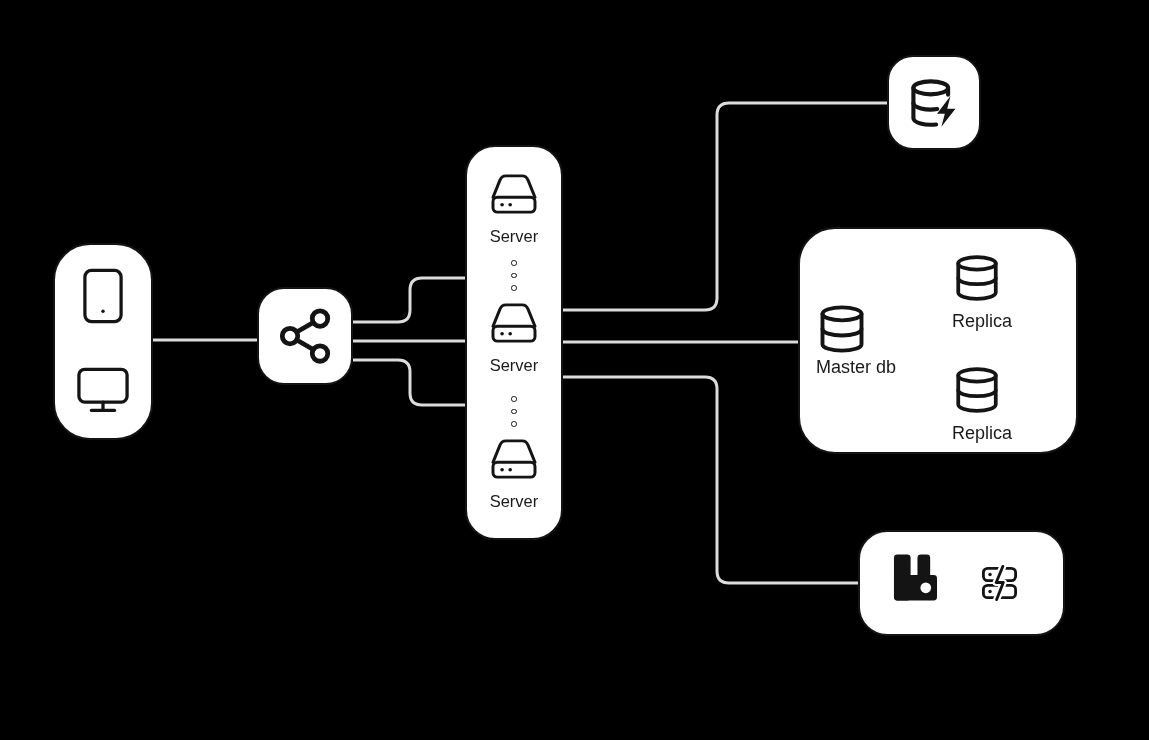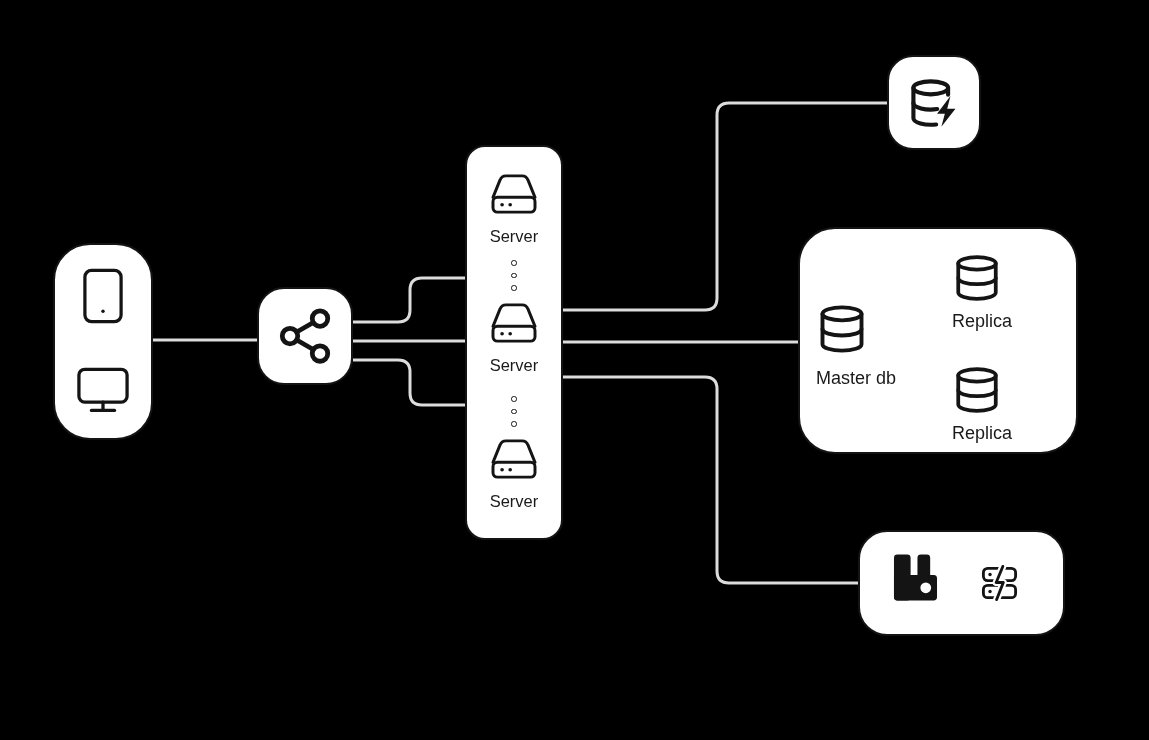--- a/index.html
+++ b/index.html
@@ -14,37 +14,37 @@
   .edges path{stroke:var(--line-color);stroke-width:3;fill:none}
   .node{position:absolute;background:var(--node-fill);border:2.5px solid var(--node-border);color:var(--icon-color)}
   svg.ic{display:block;color:var(--icon-color)}
   .stroke{stroke:currentColor;fill:none;stroke-linecap:round;stroke-linejoin:round}
   .fill{fill:currentColor;stroke:none}
 
   #box-clients{left:53px;top:243px;width:100px;height:197px;border-radius:37px;
     display:flex;flex-direction:column;align-items:center;justify-content:space-between;padding:23px 0 24px}
   #box-lb{left:257px;top:287px;width:96px;height:98px;border-radius:27px;
     display:flex;align-items:center;justify-content:center}
-  #box-servers{left:465px;top:145px;width:98px;height:395px;border-radius:20px}
+  #box-servers{left:465px;top:145px;width:98px;height:395px;border-radius:30px}
   #box-cache{left:887px;top:55px;width:94px;height:95px;border-radius:26px;
     display:flex;align-items:center;justify-content:center}
   #box-db{left:798px;top:227px;width:280px;height:227px;border-radius:37px}
   #box-mq{left:858px;top:530px;width:207px;height:106px;border-radius:29px}
 
   .server-unit{position:absolute;left:0;right:0;display:flex;flex-direction:column;align-items:center}
   .server-unit .lbl{margin-top:10px;font-size:16.5px;line-height:22px;color:var(--text-color)}
   #server-unit-1{top:26px} #server-unit-2{top:155px} #server-unit-3{top:291px}
   .vdots{position:absolute;left:0;right:0;display:flex;flex-direction:column;align-items:center;gap:7px}
   #vdots-1{top:113px} #vdots-2{top:249px}
   .ring{width:5.5px;height:5.5px;border:1.6px solid var(--icon-color);border-radius:50%}
 
   .db-group{position:absolute;display:flex;flex-direction:column;align-items:flex-start}
   .db-group .lbl{font-size:18px;line-height:24px;color:var(--text-color)}
   #db-master{left:16px;top:74px;width:110px}
-  #db-master .lbl{margin-top:11px}
+  #db-master .lbl{}
   #db-replica-1{left:152px;top:24px;width:104px}
   #db-replica-2{left:152px;top:136px;width:104px}
   #db-replica-1 .lbl,#db-replica-2 .lbl{margin-top:6px}
 
   #mq-rabbit{position:absolute;left:33px;top:21px}
   #mq-flash{position:absolute;left:121px;top:33px}
 </style>
 </head>
 <body>
 

